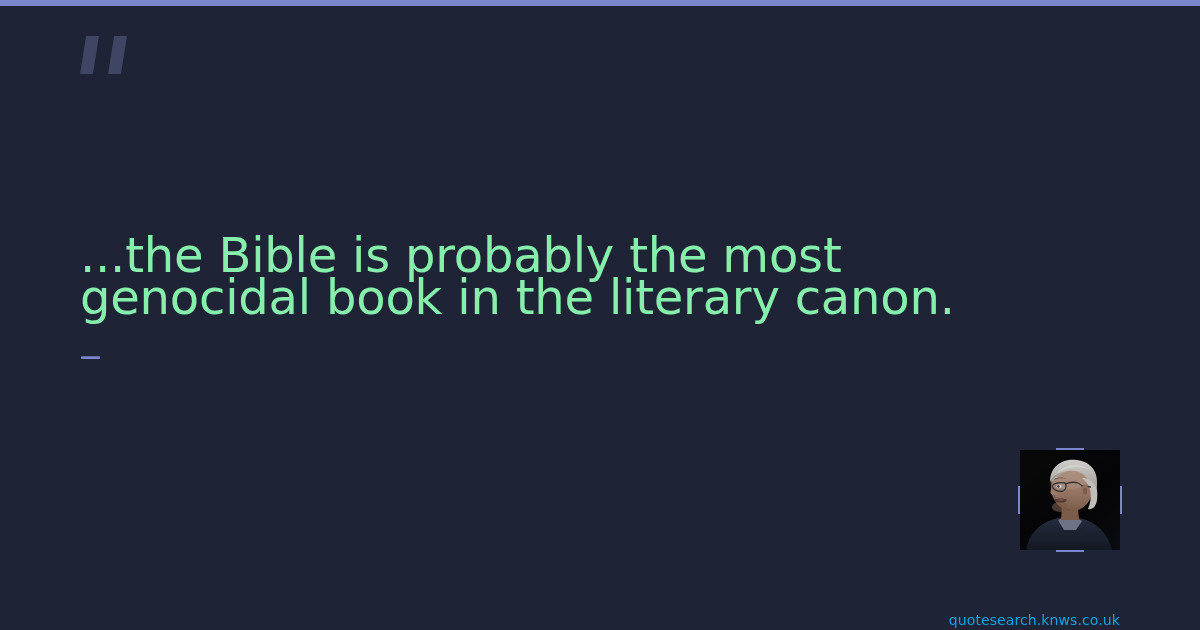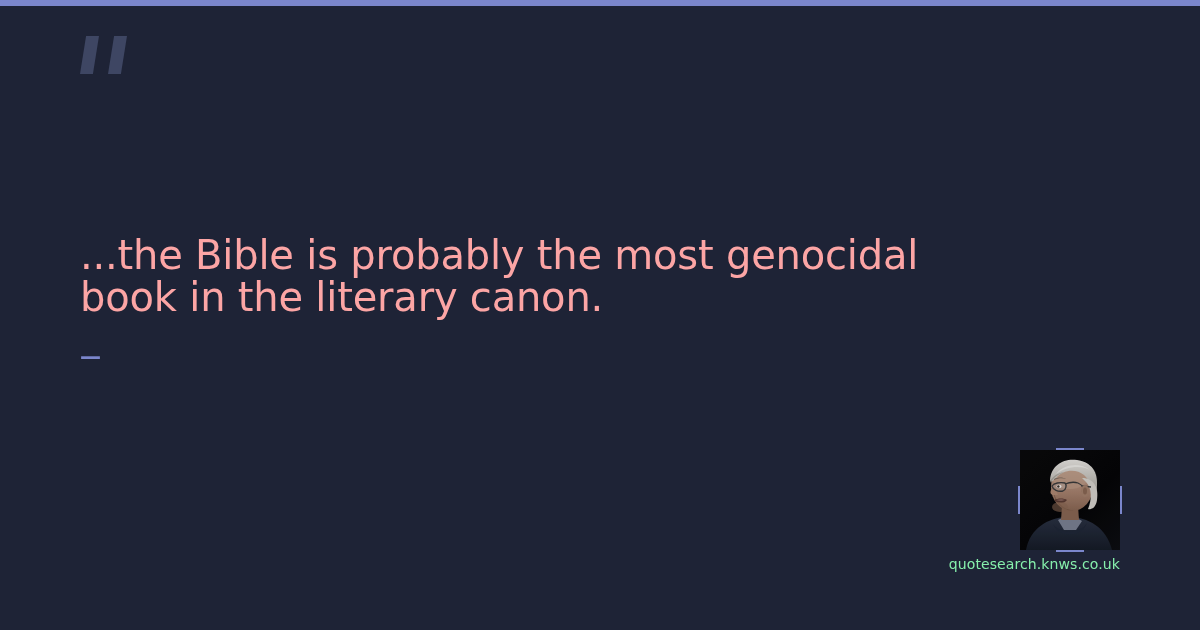--- a/index.html
+++ b/index.html
@@ -49,22 +49,22 @@
   }
   #quote-mark .qbar.left  { left: 0px; }
   #quote-mark .qbar.right { left: 28px; }
 
   
   #quote-text {
     position: absolute;
     left: 80px;
     top: 234px;
     width: 930px;
-    color: #fca5a5;
-    font-size: 40px;
+    color: #86efac;
+    font-size: 48px;
     line-height: 42px;
     font-weight: 400;
     letter-spacing: -0.2px;
     white-space: pre-wrap;
   }
 
   
   #attribution {
     position: absolute;
     left: 80px;
@@ -115,22 +115,22 @@
     top: 36px; left: -2px; height: 28px; width: 2px;
   }
   #portrait-frame .edge-tick.right {
     top: 36px; right: -2px; height: 28px; width: 2px;
   }
 
   
   #watermark {
     position: absolute;
     right: 80px;
-    top: 556px;
-    color: #86efac;
+    top: 612px;
+    color: #0ea5e9;
     font-size: 14px;
     letter-spacing: 0.1px;
   }
 </style>
 </head>
 <body>
 
 <div id="quote-card">
 
   <div id="top-accent-bar"></div>

